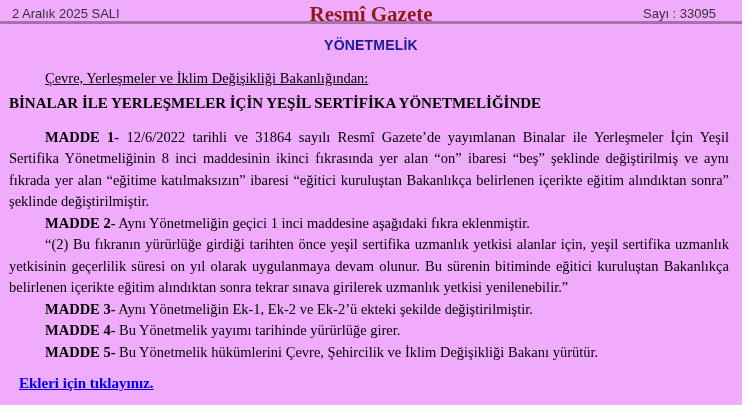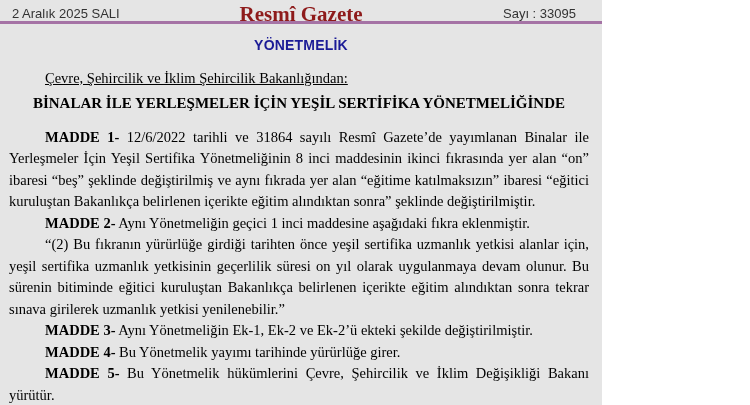--- a/index.html
+++ b/index.html
@@ -7,23 +7,23 @@
     --rule-purple: #a573a5;
     --heading-navy: #1b1b96;
     --link-blue: #0000ee;
     --text-black: #000000;
     --header-gray: #333333;
   }
   * { box-sizing: border-box; }
   html, body { margin: 0; padding: 0; background: #ffffff; }
   .page {
     position: relative;
-    width: 602px;
+    width: 742px;
     height: 405px;
-    background: #e5e5e5;
+    background: #f0abfc;
     overflow: hidden;
     font-family: "Liberation Serif", serif;
     color: var(--text-black);
   }
   .masthead-row {
     position: relative;
     height: 21px;
     padding-top: 4px;
   }
   .header-date {
@@ -72,21 +72,20 @@
     font-size: 14.5px;
     line-height: 21.5px;
   }
   .ministry-line {
     margin-top: 15px;
     margin-left: 36px;
     text-decoration: underline;
   }
   .regulation-title {
     margin-top: 4px;
-    text-align: center;
     font-weight: bold;
     font-size: 15px;
     line-height: 19px;
   }
   .articles {
     margin-top: 14px;
   }
   .article-paragraph {
     margin: 0;
     text-align: justify;
@@ -113,21 +112,21 @@
     <div class="masthead">Resmî Gazete</div>
     <span class="issue-number">Sayı : 33095</span>
   </div>
 
   <div class="header-divider"></div>
 
   <div class="section-heading">YÖNETMELİK</div>
 
   <div class="content">
 
-    <div class="ministry-line">Çevre, Şehircilik ve İklim Şehircilik Bakanlığından:</div>
+    <div class="ministry-line">Çevre, Yerleşmeler ve İklim Değişikliği Bakanlığından:</div>
 
     <div class="regulation-title">
       <div>BİNALAR İLE YERLEŞMELER İÇİN YEŞİL SERTİFİKA YÖNETMELİĞİNDE</div>
     </div>
 
     <div class="articles">
       <p class="article-paragraph"><b class="article-label">MADDE 1-</b>
         <span>12/6/2022 tarihli ve 31864 sayılı Resmî Gazete’de yayımlanan Binalar ile Yerleşmeler İçin Yeşil Sertifika Yönetmeliğinin 8 inci maddesinin ikinci fıkrasında yer alan “on” ibaresi “beş” şeklinde değiştirilmiş ve aynı fıkrada yer alan “eğitime katılmaksızın” ibaresi “eğitici kuruluştan Bakanlıkça belirlenen içerikte eğitim alındıktan sonra” şeklinde değiştirilmiştir.</span></p>
       <p class="article-paragraph"><b class="article-label">MADDE 2-</b>
         <span>Aynı Yönetmeliğin geçici 1 inci maddesine aşağıdaki fıkra eklenmiştir.</span></p>

